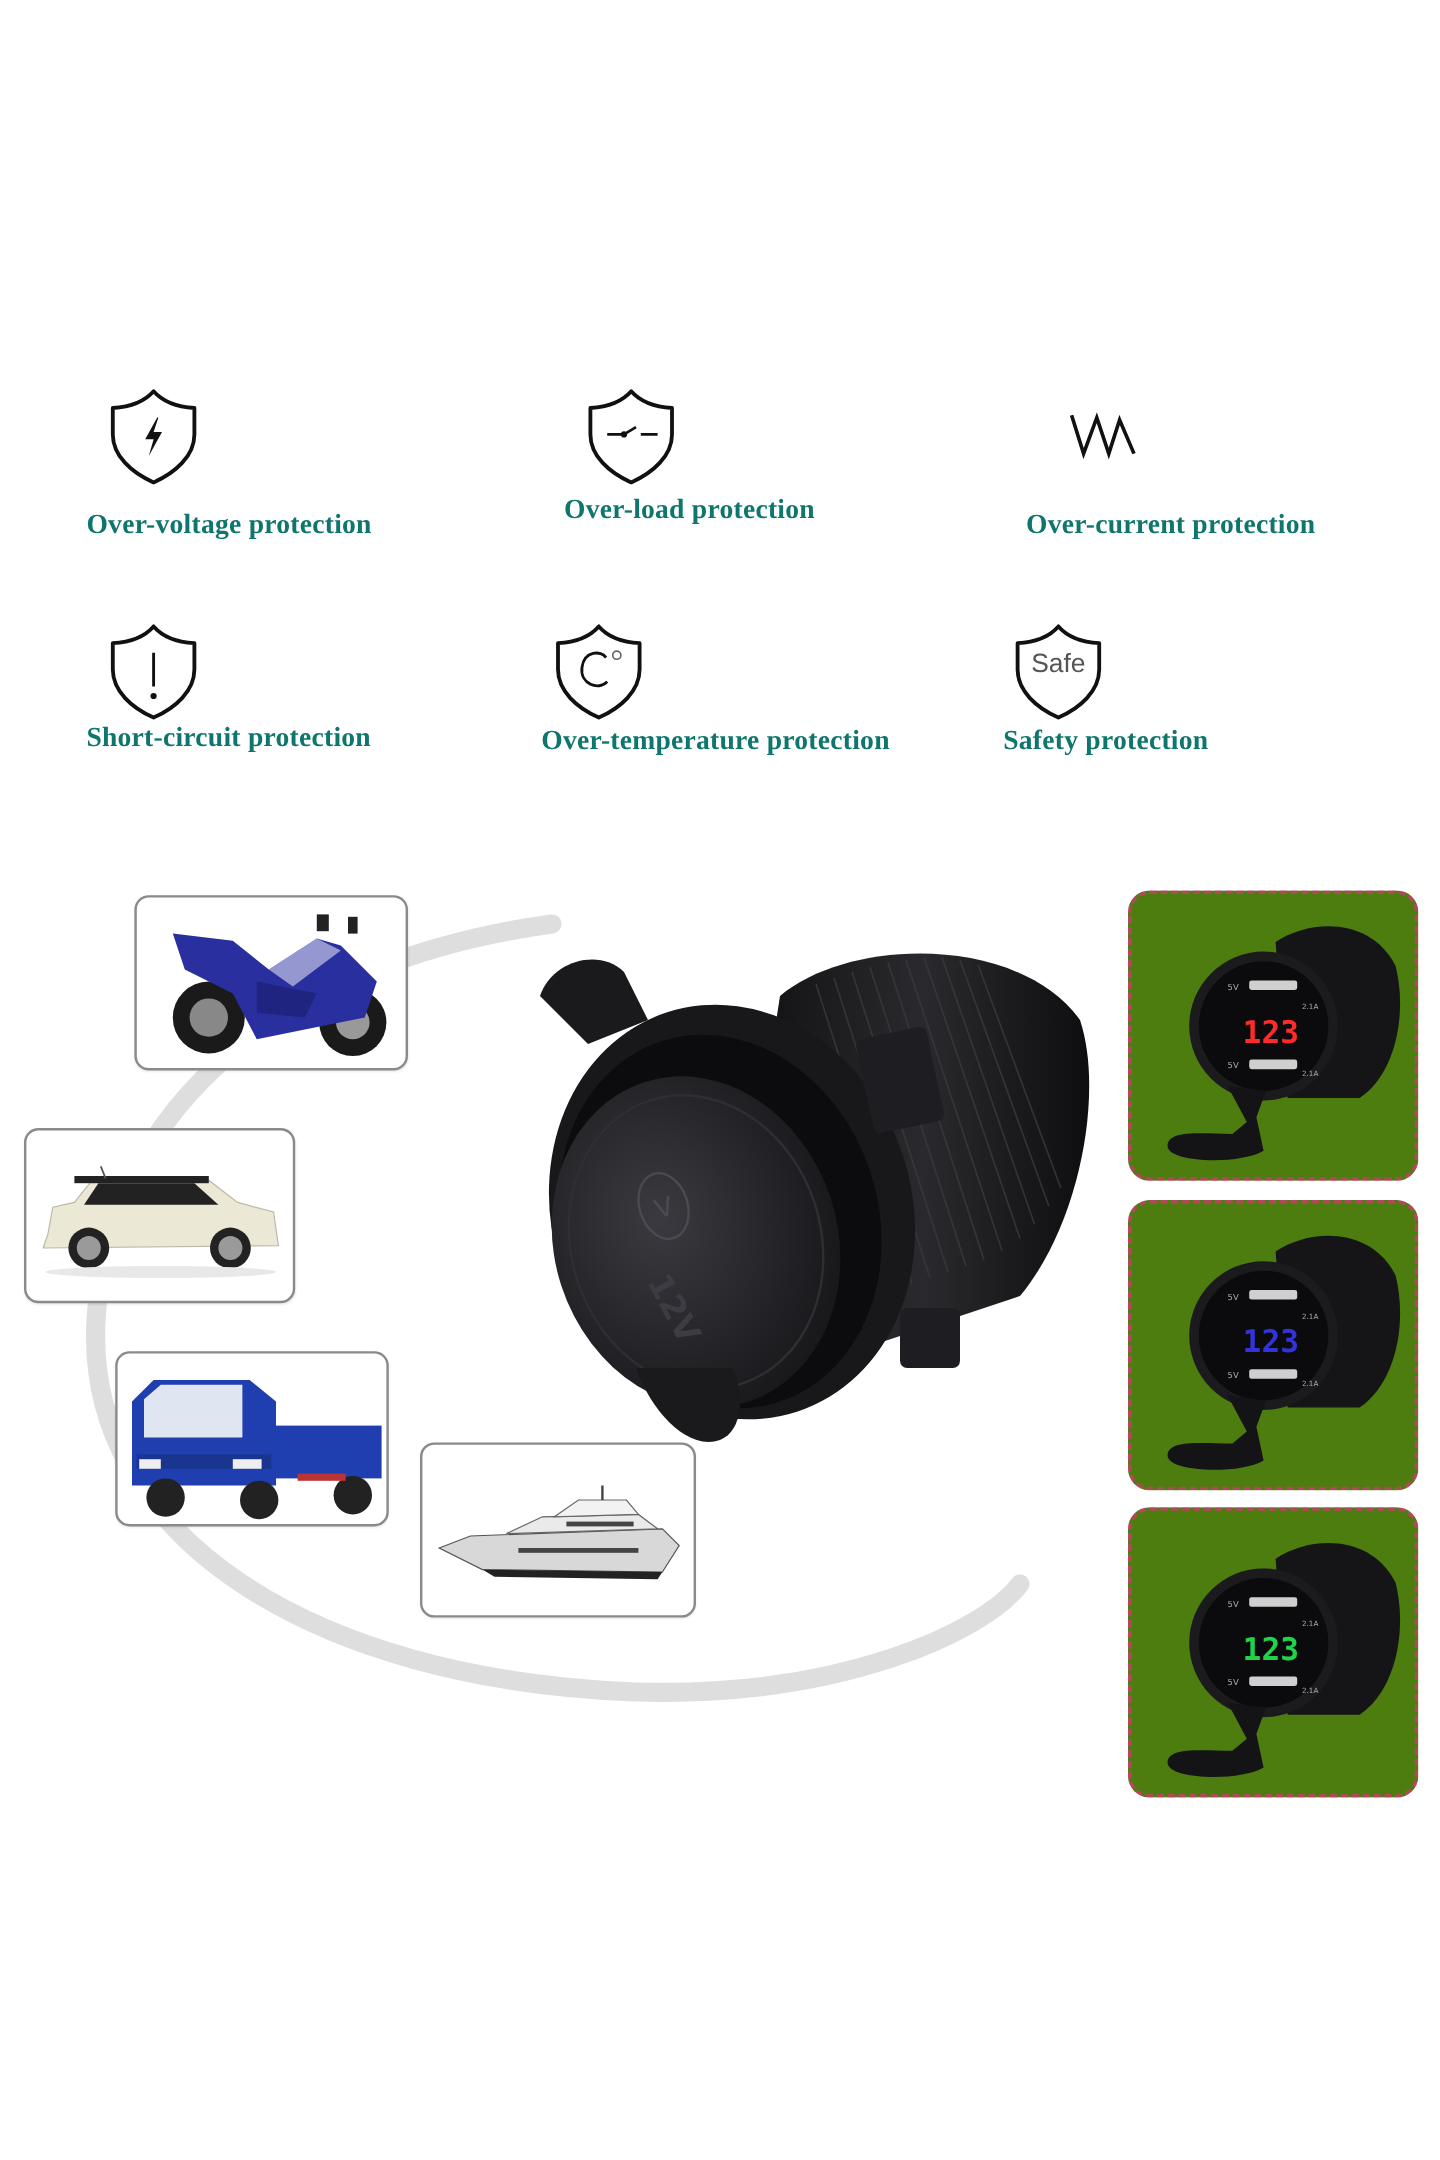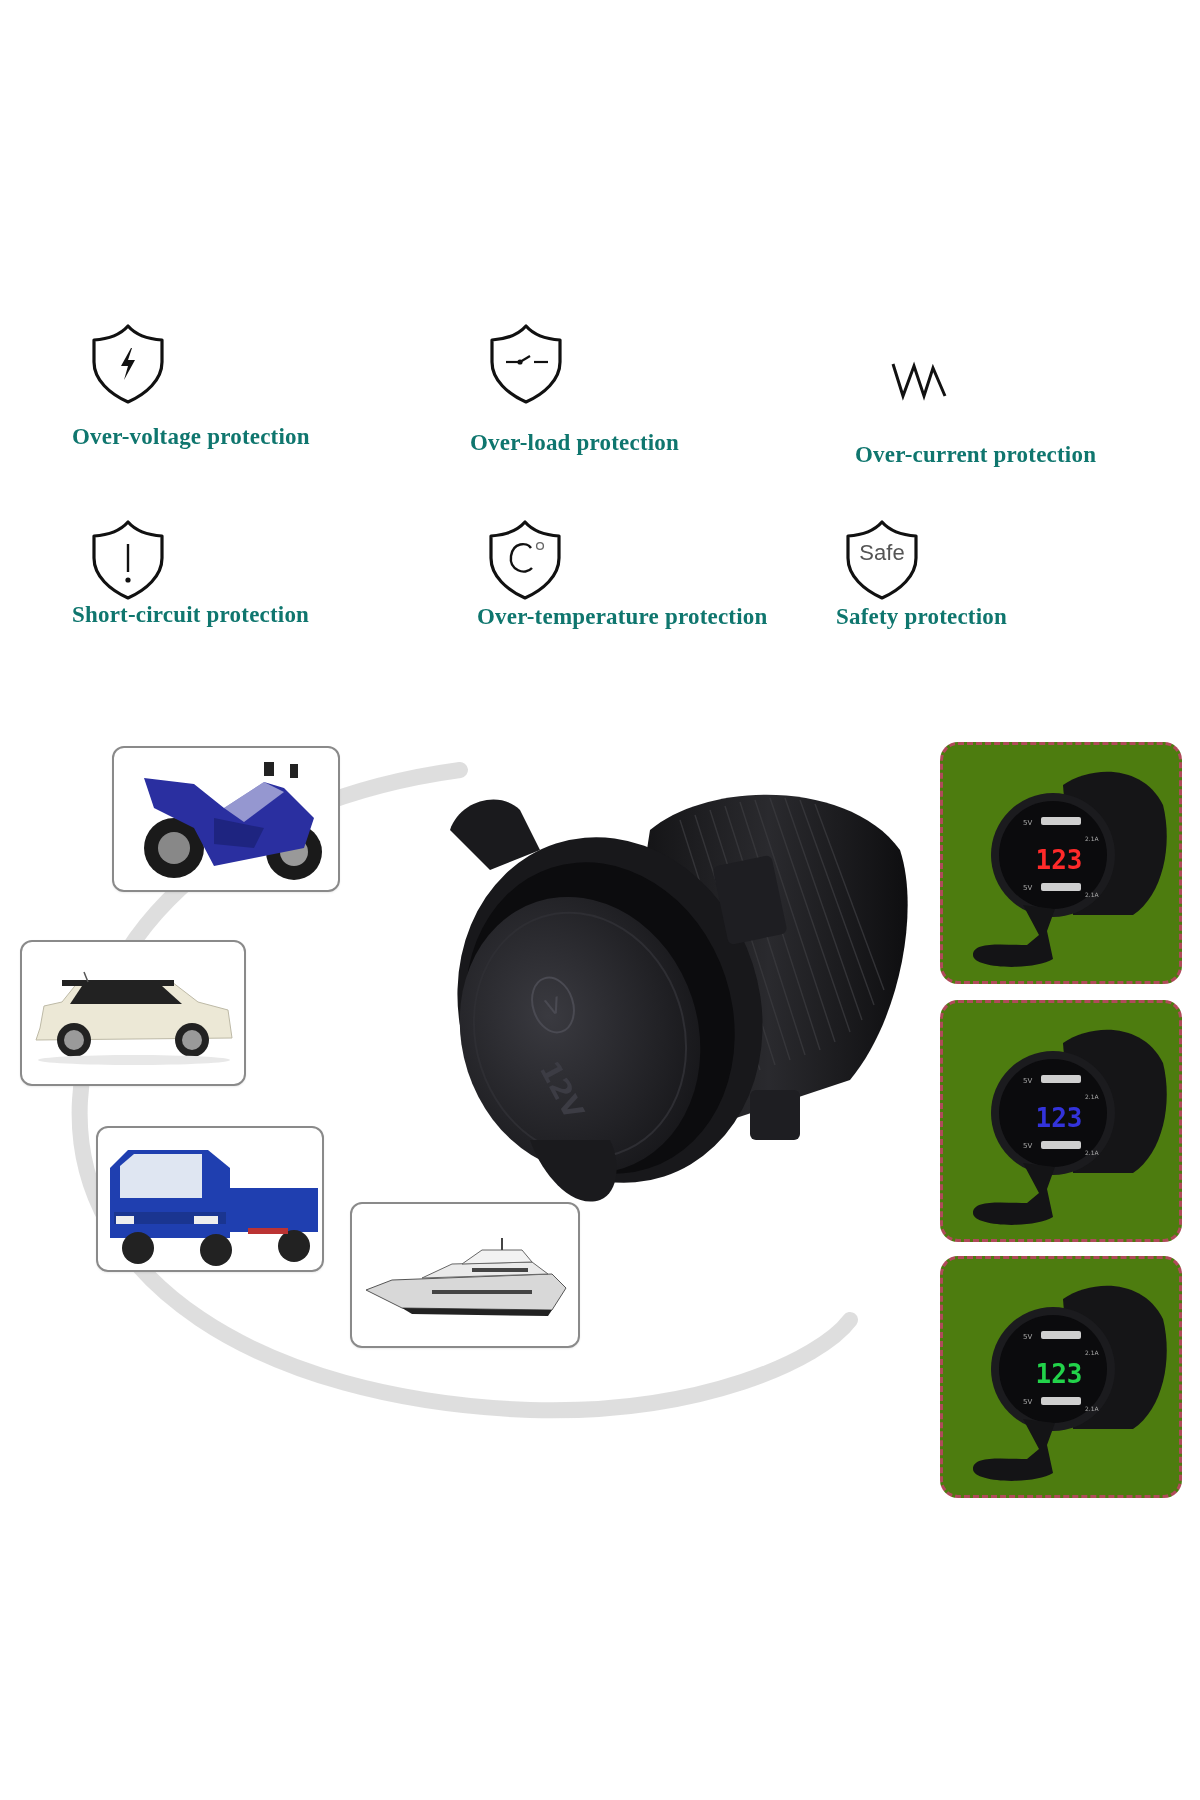--- a/index.html
+++ b/index.html
@@ -31,40 +31,40 @@
 </div>
 
 <div class="feature" style="left:470px; top:322px;">
   <svg class="icon" viewBox="0 0 80 84" style="margin-left:16px;">
     <path d="M40 4 C33 12 22 17 6 18 L6 40 C6 58 22 72 40 80 C58 72 74 58 74 40 L74 18 C58 17 47 12 40 4 Z" fill="none" stroke="#111" stroke-width="3.2" stroke-linejoin="round"></path>
     <line x1="20" y1="40" x2="33" y2="40" stroke="#111" stroke-width="2.2"></line>
     <circle cx="34" cy="40" r="2.6" fill="#111"></circle>
     <line x1="34" y1="40" x2="44" y2="34" stroke="#111" stroke-width="2.2"></line>
     <line x1="48" y1="40" x2="62" y2="40" stroke="#111" stroke-width="2.2"></line>
   </svg>
-  <div class="label" style="margin-top:24px;">Over-load protection</div>
-</div>
-
-<div class="feature" style="left:855px; top:340px;">
+  <div class="label" style="margin-top:6px;">Over-load protection</div>
+</div>
+
+<div class="feature" style="left:855px; top:322px;">
   <svg class="icon" viewBox="0 0 80 84" style="margin-left:32px;">
     <polyline points="6,24 16,56 27,26 37,56 46,28 58,56" fill="none" stroke="#111" stroke-width="3" stroke-linejoin="miter"></polyline>
   </svg>
   <div class="label" style="margin-top:18px;">Over-current protection</div>
 </div>
 
 <div class="feature" style="left:72px; top:518px;">
   <svg class="icon" viewBox="0 0 80 84" style="margin-left:16px;">
     <path d="M40 4 C33 12 22 17 6 18 L6 40 C6 58 22 72 40 80 C58 72 74 58 74 40 L74 18 C58 17 47 12 40 4 Z" fill="none" stroke="#111" stroke-width="3.2" stroke-linejoin="round"></path>
     <line x1="40" y1="26" x2="40" y2="54" stroke="#111" stroke-width="2.4"></line>
     <circle cx="40" cy="62" r="2.6" fill="#111"></circle>
   </svg>
   <div class="label" style="margin-top:0;">Short-circuit protection</div>
 </div>
 
-<div class="feature" style="left:477px; top:518px;">
+<div class="feature" style="left:451px; top:518px;">
   <svg class="icon" viewBox="0 0 80 84" style="margin-left:8px;">
     <path d="M40 4 C33 12 22 17 6 18 L6 40 C6 58 22 72 40 80 C58 72 74 58 74 40 L74 18 C58 17 47 12 40 4 Z" fill="none" stroke="#111" stroke-width="3.2" stroke-linejoin="round"></path>
     <path d="M46 30 C42 24 28 24 26 38 C24 52 40 58 47 50" fill="none" stroke="#111" stroke-width="2.4"></path>
     <circle cx="55" cy="28" r="3.4" fill="none" stroke="#666" stroke-width="1.4"></circle>
   </svg>
   <div class="label" style="margin-top:2px;">Over-temperature protection</div>
 </div>
 
 <div class="feature" style="left:836px; top:518px;">
   <svg class="icon" viewBox="0 0 80 84" style="margin-left:6px;">

